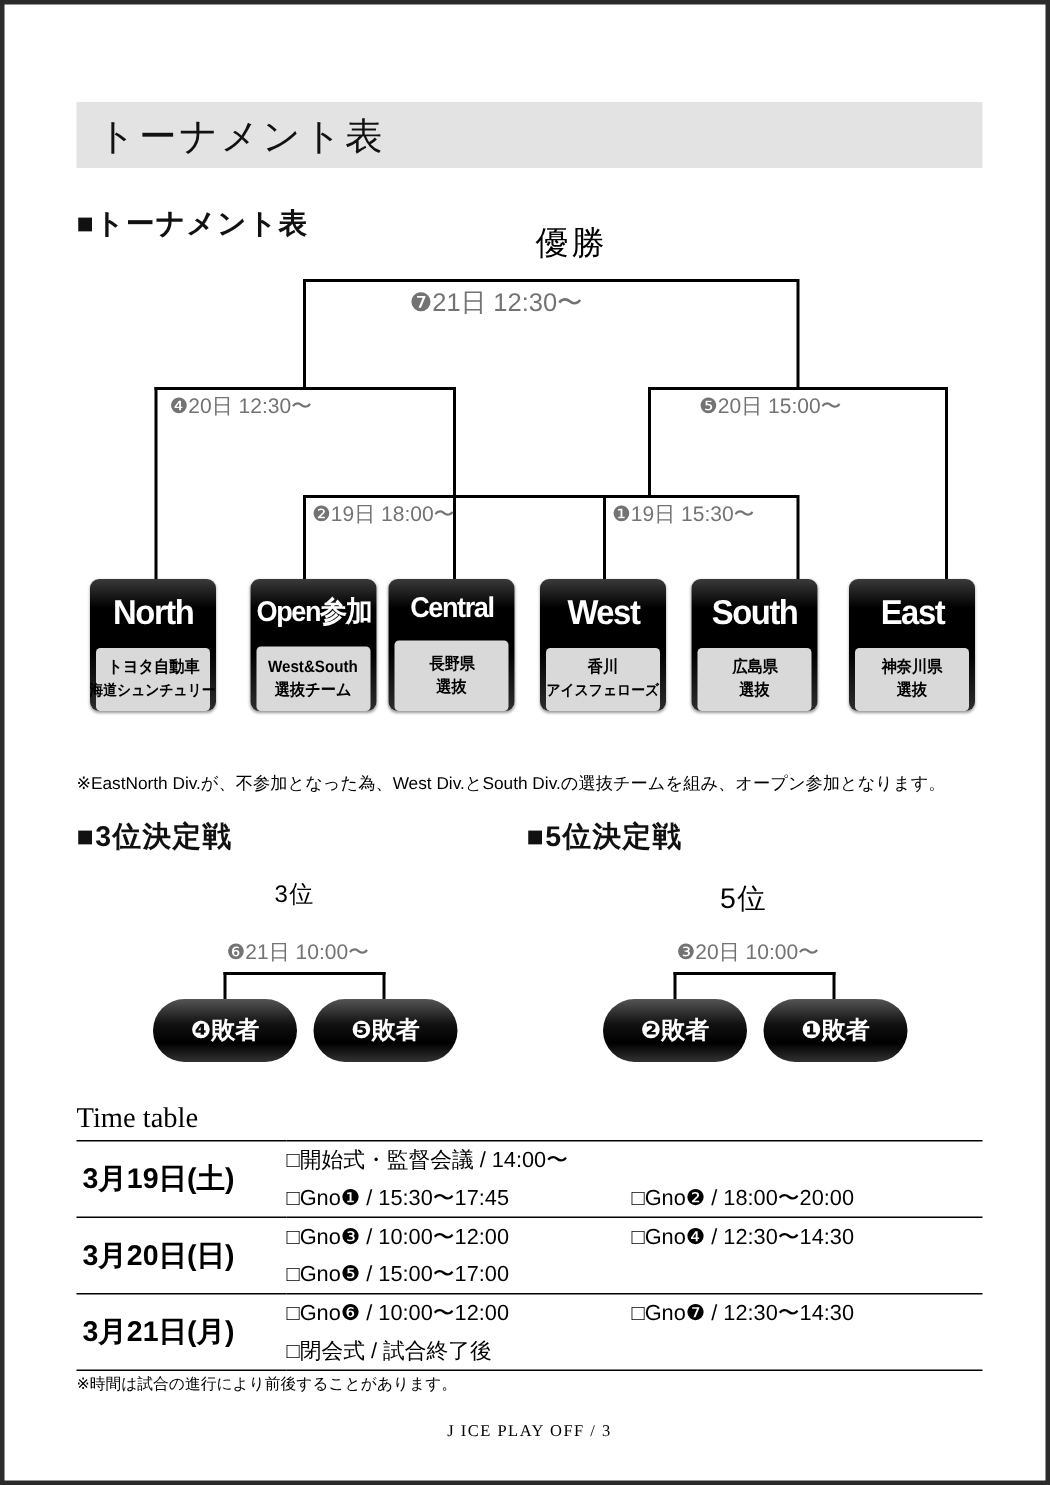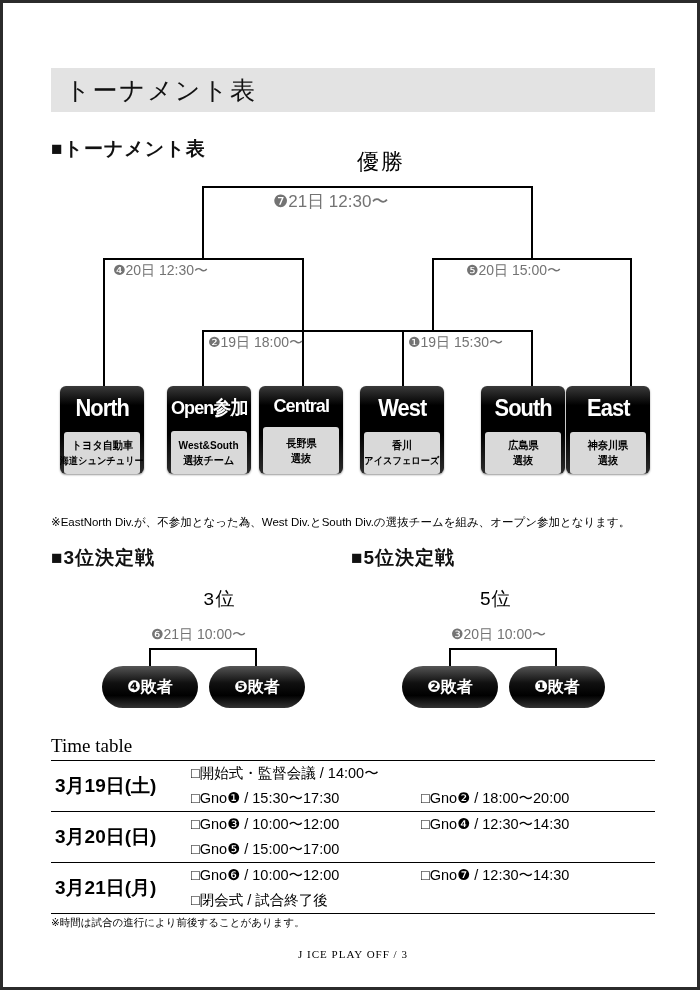--- a/index.html
+++ b/index.html
@@ -36,21 +36,21 @@
   }
 
   .sec-head{
     position:absolute;font-size:19px;font-weight:bold;letter-spacing:1px;color:#111;
   }
   #sec1{left:48px;top:136px;text-align:center;}
   #sec2{left:48px;top:545px;}
   #sec3{left:348px;top:545px;}
 
   .yusho{position:absolute;left:322px;top:147px;font-size:22px;letter-spacing:2px;margin-left:32px;}
-  .rank3{position:absolute;left:200px;top:586px;font-size:19px;letter-spacing:1px;font-family:Liberation Mono, monospace;}
+  .rank3{position:absolute;left:180px;top:586px;font-size:16px;letter-spacing:1px;}
   .rank5{position:absolute;left:477px;top:586px;font-size:19px;letter-spacing:1px;}
 
   .lbl{position:absolute;font-size:14px;white-space:nowrap;color:#737373;}
 
   
   .ln{position:absolute;background:#000;}
   .h{height:2px;}
   .v{width:2px;}
 
   
@@ -183,21 +183,21 @@
   </div>
 
   <div class="teambox" style="left:357px;top:386px;align-items:center;">
     <div class="en">West</div>
     <div class="sub">
       <span>香川</span>
       <span class="tiny">アイスフェローズ</span>
     </div>
   </div>
 
-  <div class="teambox" style="left:478px;top:386px;">
+  <div class="teambox" style="left:458px;top:386px;">
     <div class="en">South</div>
     <div class="sub">
       <span>広島県</span>
       <span>選抜</span>
     </div>
   </div>
 
   <div class="teambox" style="left:563px;top:386px;">
     <div class="en">East</div>
     <div class="sub">
@@ -235,21 +235,21 @@
   <table class="tt">
     <tbody>
         <tr>
       <td class="daycell">3月19日(土)</td>
       <td class="rows">
         <div class="rowline">
           <div class="c1">□開始式・監督会議 / 14:00〜</div>
           <div class="c2"></div>
         </div>
         <div class="rowline">
-          <div class="c1">□Gno❶ / 15:30〜17:30</div>
+          <div class="c1">□Gno❶ / 15:30〜17:45</div>
           <div class="c2">□Gno❷ / 18:00〜20:00</div>
         </div>
       </td>
     </tr>
     <tr>
       <td class="daycell">3月20日(日)</td>
       <td class="rows">
         <div class="rowline">
           <div class="c1">□Gno❸ / 10:00〜12:00</div>
           <div class="c2">□Gno❹ / 12:30〜14:30</div>

